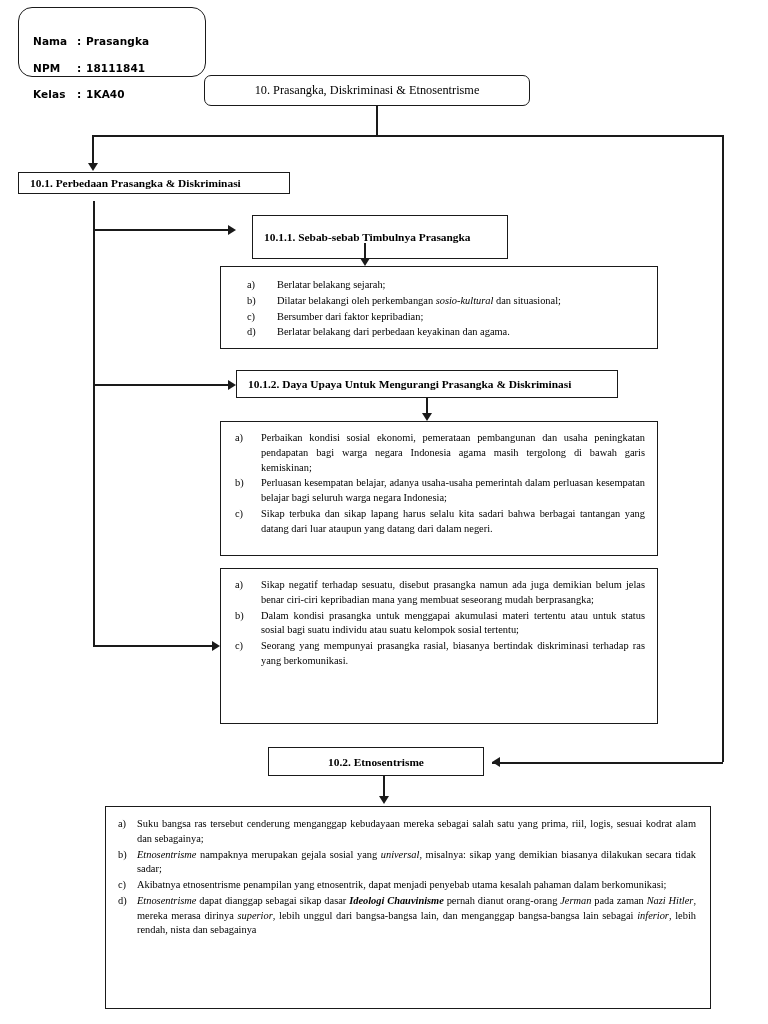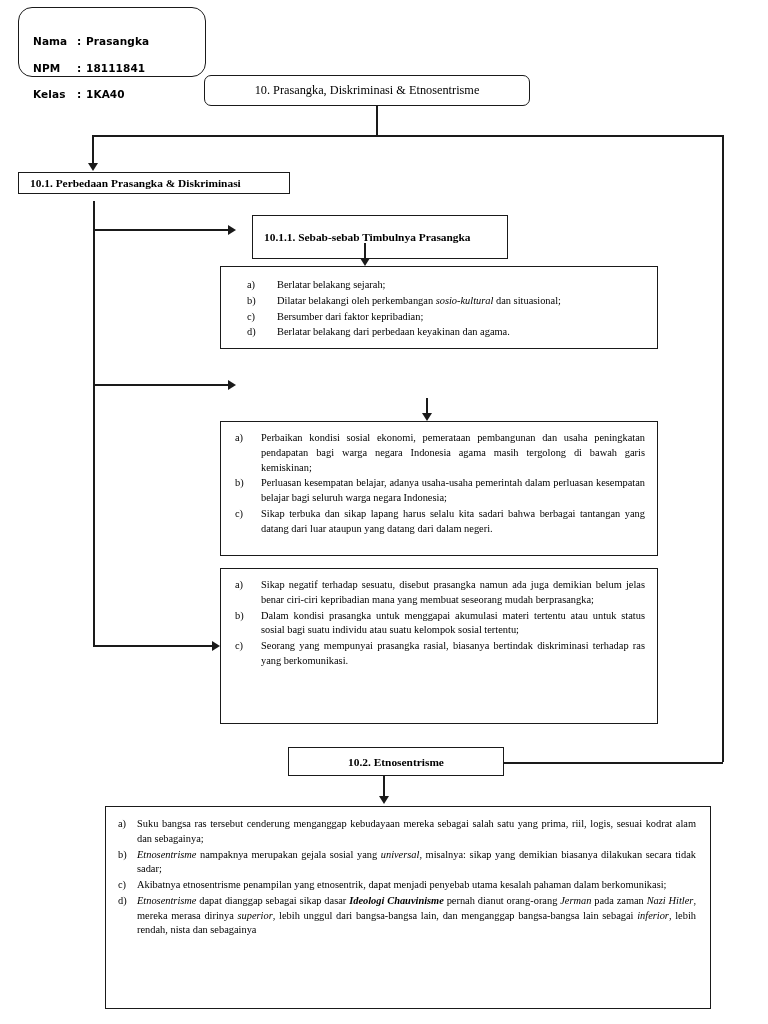--- a/index.html
+++ b/index.html
@@ -90,21 +90,21 @@
     height: 44px;
     margin-left: 16px;
   }
   #node-1012 {
     left: 236px;
     top: 370px;
     width: 382px;
     height: 28px;
   }
   #node-102 {
-    left: 288px;
+    left: 268px;
     top: 747px;
     width: 216px;
     height: 29px;
     justify-content: center;
   }
   #node-102 > span { padding-left: 0; }
 
   
   .list-box {
     padding: 9px 12px 9px 14px;
@@ -250,20 +250,23 @@
     </div>
     <div class="li">
       <span class="li-marker">d)</span>
       <span class="li-text">Berlatar belakang dari perbedaan keyakinan dan agama.</span>
     </div>
   </div>
 
   <div class="ln-h" style="left:93px; top:384px; width:135px;"></div>
   <div class="arrow arrow-right" style="left:228px; top:380px;"></div>
 
+  <div class="box head-box" id="node-1012">
+    <span>10.1.2. Daya Upaya Untuk Mengurangi  Prasangka &amp; Diskriminasi</span>
+  </div>
 
   <div class="ln-v" style="left:426px; top:398px; height:16px;"></div>
   <div class="arrow arrow-down" style="left:422px; top:413px;"></div>
 
   <div class="box list-box just" id="list-1012a">
     <div class="li">
       <span class="li-marker">a)</span>
       <span class="li-text">Perbaikan kondisi sosial ekonomi, pemerataan pembangunan dan usaha peningkatan pendapatan bagi warga negara Indonesia agama masih tergolong di bawah garis kemiskinan;</span>
     </div>
     <div class="li">

